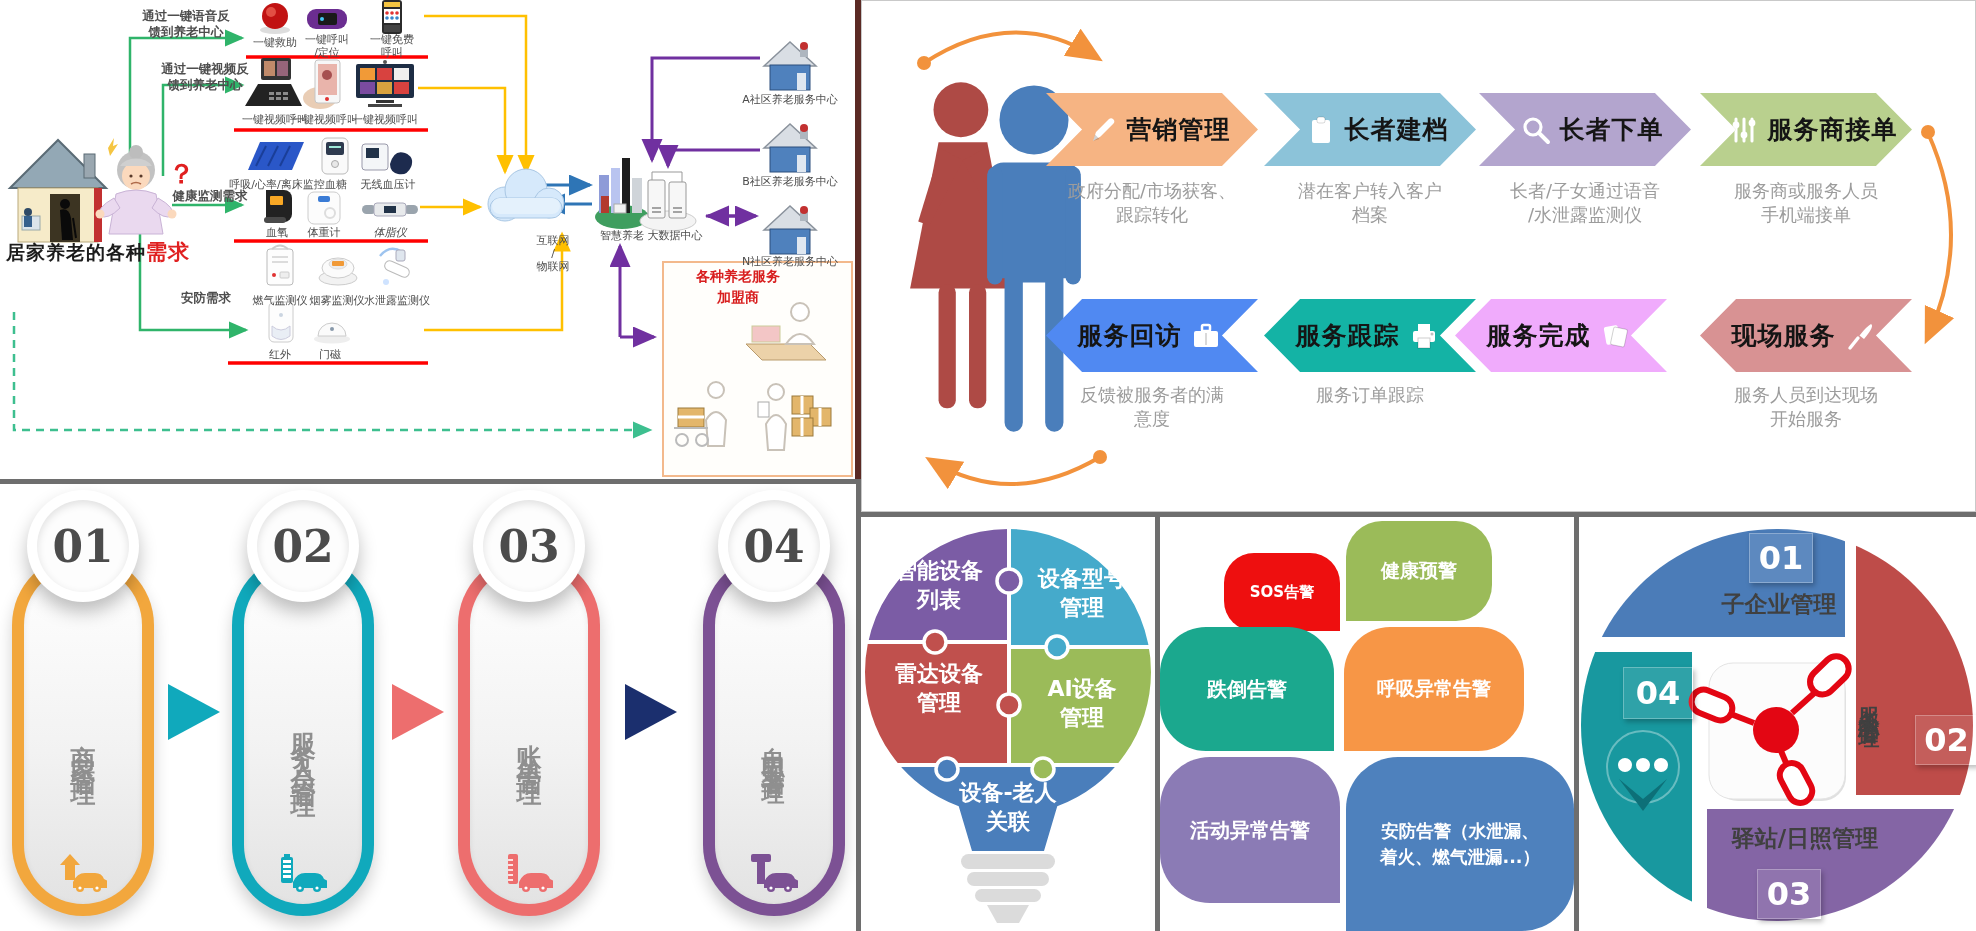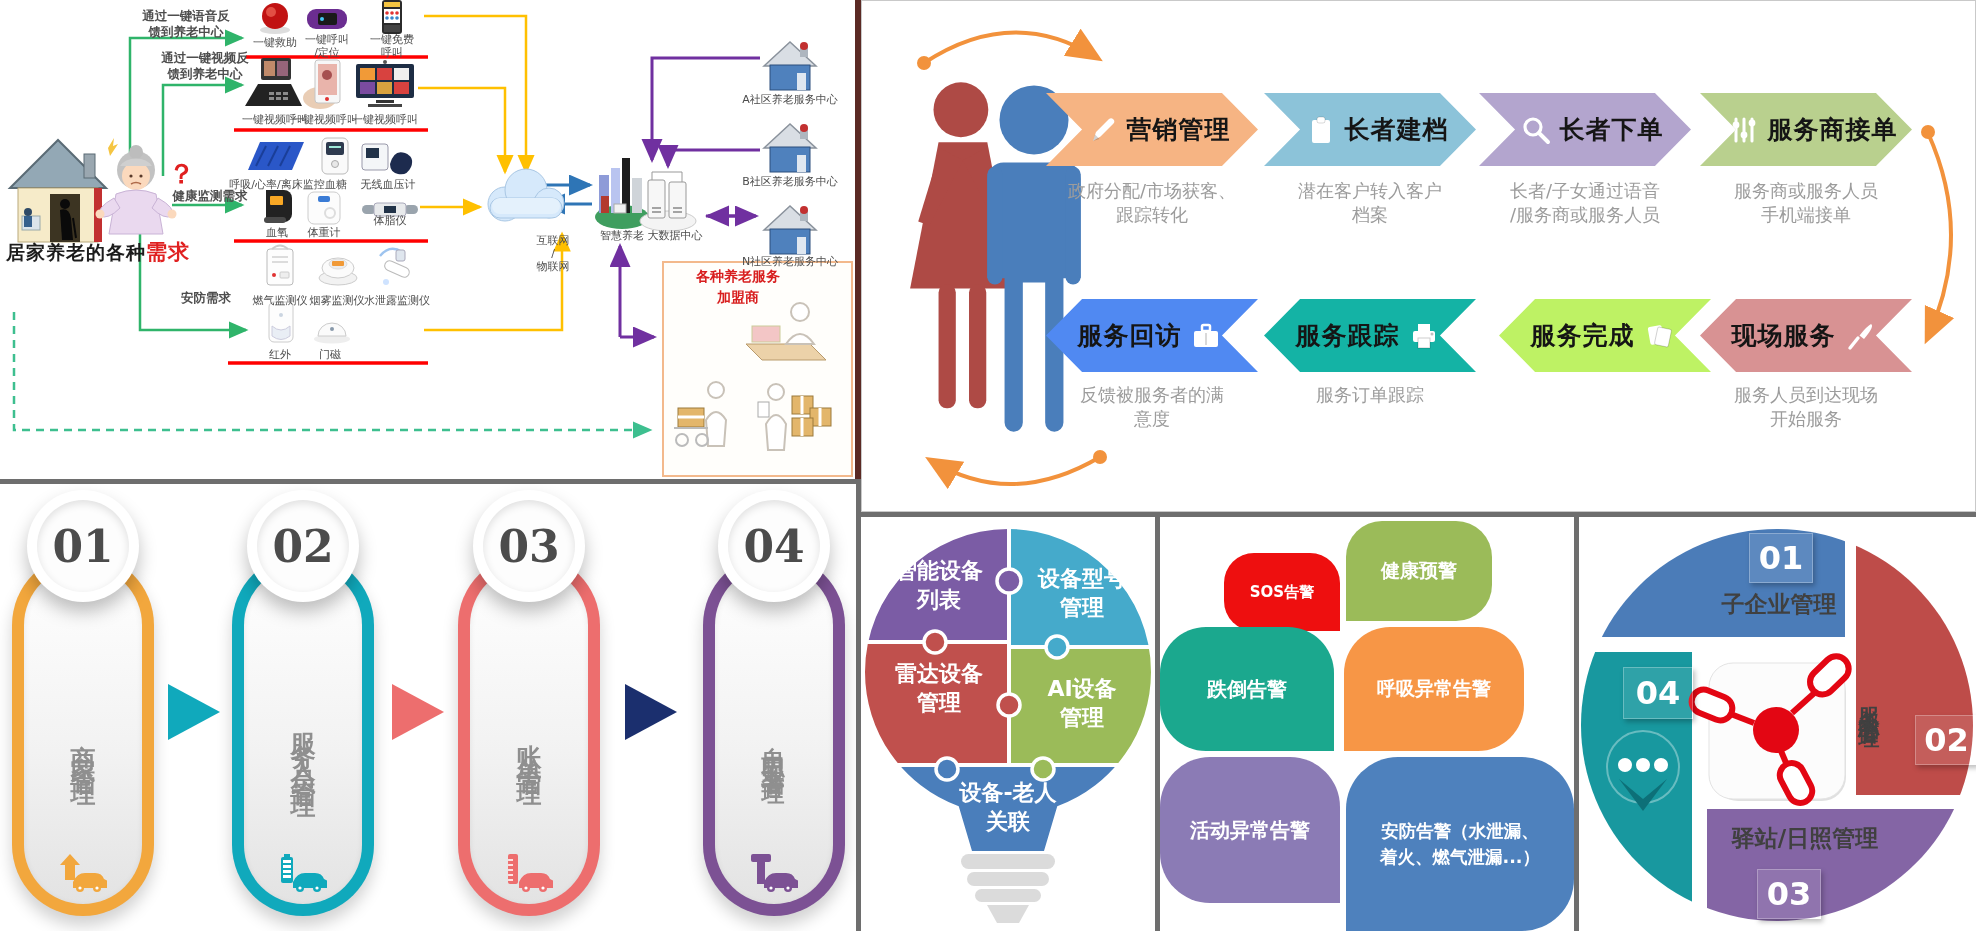--- a/index.html
+++ b/index.html
@@ -348,42 +348,42 @@
               <line x1="802" y1="418" x2="802" y2="436"></line>
             </g>
           <rect x="758" y="402" width="11" height="15" fill="#fff" stroke="#aaa"></rect>
         </g>
       </g>
     </svg>
 
     
     <div class="alabel" style="left:126px;top:8px;width:120px;">通过一键语音反
 馈到养老中心</div>
-    <div class="alabel" style="left:145px;top:50px;width:120px;">通过一键视频反
+    <div class="alabel" style="left:145px;top:61px;width:120px;">通过一键视频反
 馈到养老中心</div>
     <div class="alabel" style="left:150px;top:188px;width:120px;">健康监测需求</div>
     <div class="alabel" style="left:156px;top:290px;width:100px;">安防需求</div>
 
     <div class="hlabel" style="left:243px;top:36px;width:64px;">一键救助</div>
     <div class="hlabel" style="left:295px;top:33px;width:64px;">一键呼叫
 /定位</div>
     <div class="hlabel" style="left:360px;top:33px;width:64px;">一键免费
 呼叫</div>
 
     <div class="hlabel" style="left:237px;top:113px;width:76px;">一键视频呼叫</div>
     <div class="hlabel" style="left:287px;top:113px;width:76px;">一键视频呼叫</div>
     <div class="hlabel" style="left:347px;top:113px;width:76px;">一键视频呼叫</div>
 
     <div class="hlabel" style="left:215px;top:178px;width:124px;">呼吸/心率/离床监控</div>
     <div class="hlabel" style="left:316px;top:178px;width:40px;">血糖</div>
     <div class="hlabel" style="left:352px;top:178px;width:72px;">无线血压计</div>
 
     <div class="hlabel" style="left:249px;top:226px;width:56px;">血氧</div>
     <div class="hlabel" style="left:296px;top:226px;width:56px;">体重计</div>
-    <div class="hlabel" style="left:362px;top:214px;width:56px;">体脂仪</div>
+    <div class="hlabel" style="left:362px;top:226px;width:56px;font-style:italic;">体脂仪</div>
 
     <div class="hlabel" style="left:244px;top:294px;width:72px;">燃气监测仪</div>
     <div class="hlabel" style="left:301px;top:294px;width:72px;">烟雾监测仪</div>
     <div class="hlabel" style="left:355px;top:294px;width:84px;">水泄露监测仪</div>
 
     <div class="hlabel" style="left:252px;top:348px;width:56px;">红外</div>
     <div class="hlabel" style="left:302px;top:348px;width:56px;">门磁</div>
 
     <div class="hlabel" style="left:523px;top:234px;width:60px;">互联网
 /
@@ -481,21 +481,21 @@
             </g>
           </svg>
         </span>
       <span class="chev-label">服务商接单</span>
     </div>
     <div class="fdesc top" style="left:181px;">政府分配/市场获客、
 跟踪转化</div>
     <div class="fdesc top" style="left:399px;">潜在客户转入客户
 档案</div>
     <div class="fdesc top" style="left:614px;">长者/子女通过语音
-/服务商或服务人员</div>
+/水泄露监测仪</div>
     <div class="fdesc top" style="left:835px;">服务商或服务人员
 手机端接单</div>
 
     <div class="chev bot" style="left: 184px; background: rgb(80, 137, 242);">
       <span class="chev-label">服务回访</span>
       <span class="ficon">
           <svg viewBox="0 0 30 30">
             <rect x="3" y="10" width="24" height="16" rx="2" fill="#fff"></rect>
             <rect x="11" y="4" width="8" height="6" rx="1.5" fill="none" stroke="#fff" stroke-width="2.5"></rect>
             <line x1="15" y1="12" x2="15" y2="24" stroke="rgba(0,0,0,0.15)" stroke-width="2"></line>
@@ -506,21 +506,21 @@
       <span class="chev-label">服务跟踪</span>
       <span class="ficon">
           <svg viewBox="0 0 30 30">
             <rect x="9" y="3" width="12" height="7" fill="#fff"></rect>
             <rect x="4" y="10" width="22" height="11" rx="2" fill="#fff"></rect>
             <rect x="9" y="17" width="12" height="10" fill="#fff" stroke="rgba(0,0,0,0.2)"></rect>
             <circle cx="23" cy="13" r="1.5" fill="rgba(0,0,0,0.25)"></circle>
           </svg>
         </span>
     </div>
-    <div class="chev bot" style="left: 637px; background: #bef264;">
+    <div class="chev bot" style="left: 593px; background: #f0abfc;">
       <span class="chev-label">服务完成</span>
       <span class="ficon">
           <svg viewBox="0 0 30 30">
             <rect x="5" y="5" width="14" height="18" rx="2" fill="#fff" transform="rotate(-10 12 14)"></rect>
             <rect x="12" y="7" width="14" height="18" rx="2" fill="#fff" stroke="rgba(0,0,0,0.18)" transform="rotate(12 19 16)"></rect>
           </svg>
         </span>
     </div>
     <div class="chev bot" style="left: 838px; background: rgb(216, 146, 147);">
       <span class="chev-label">现场服务</span>

